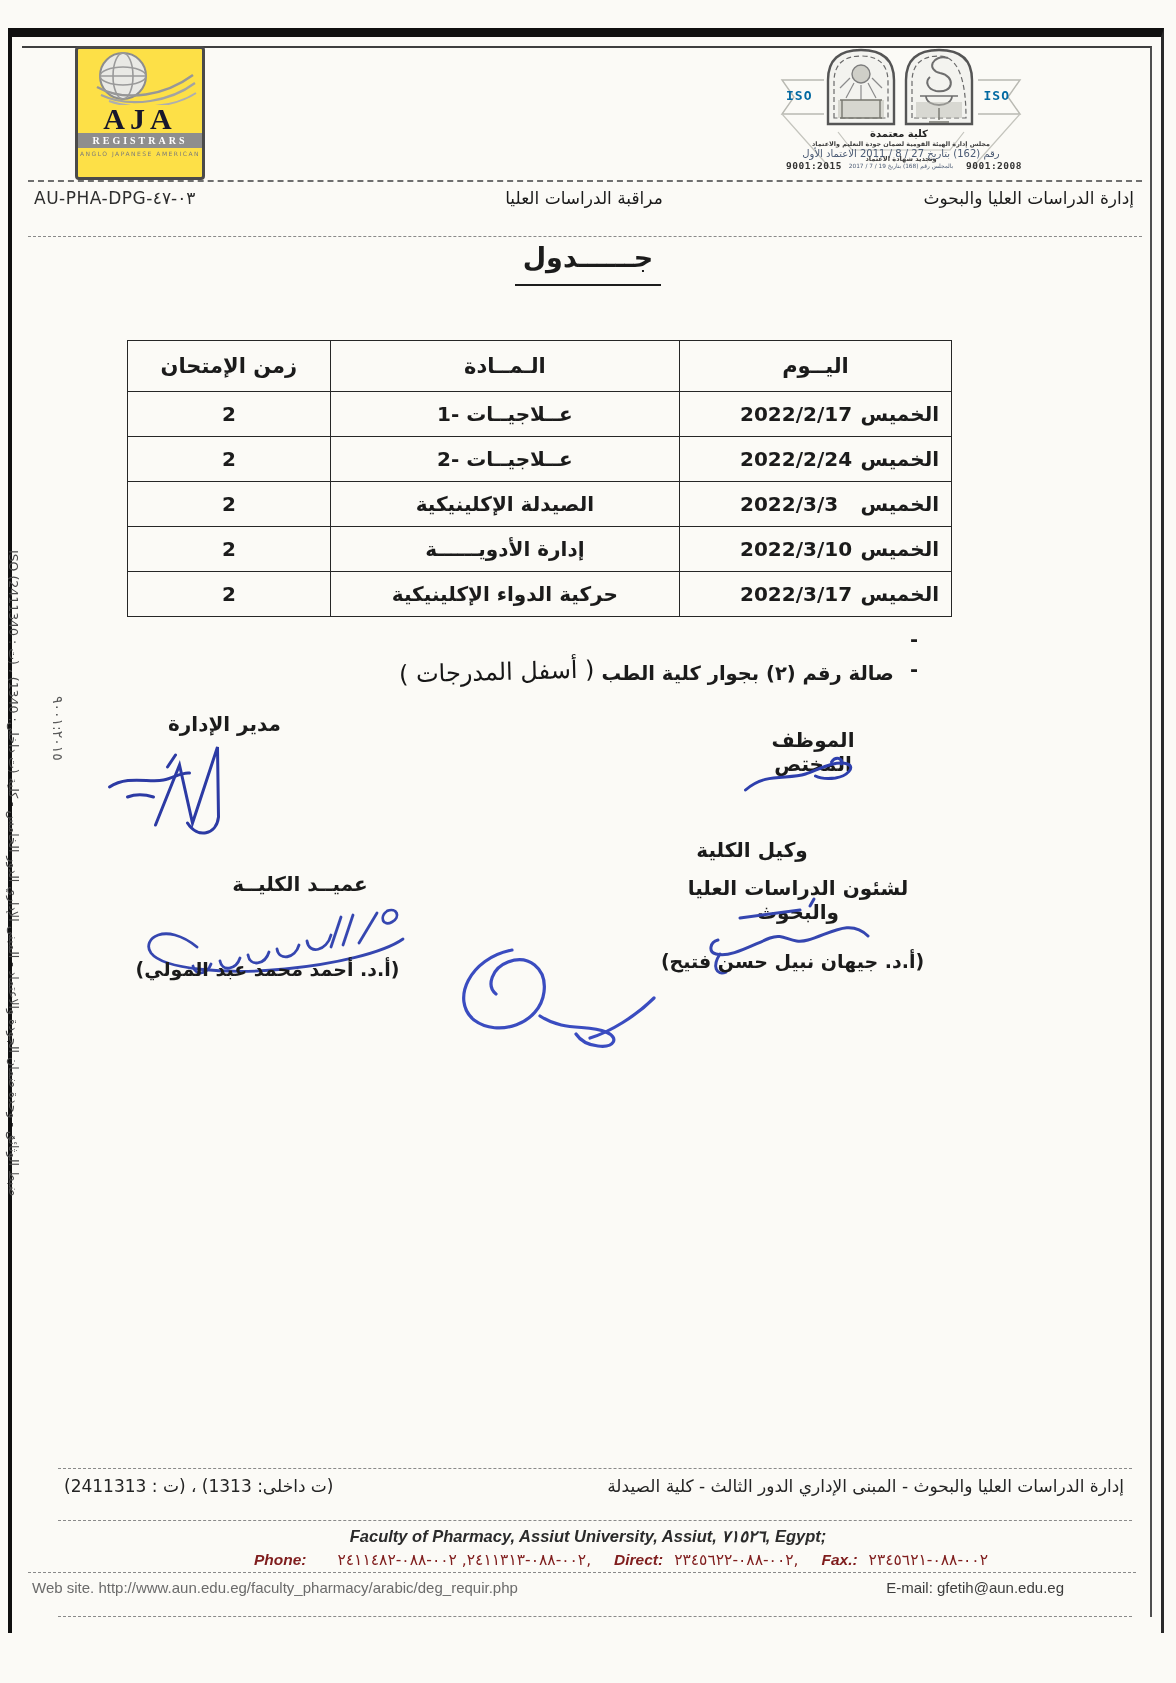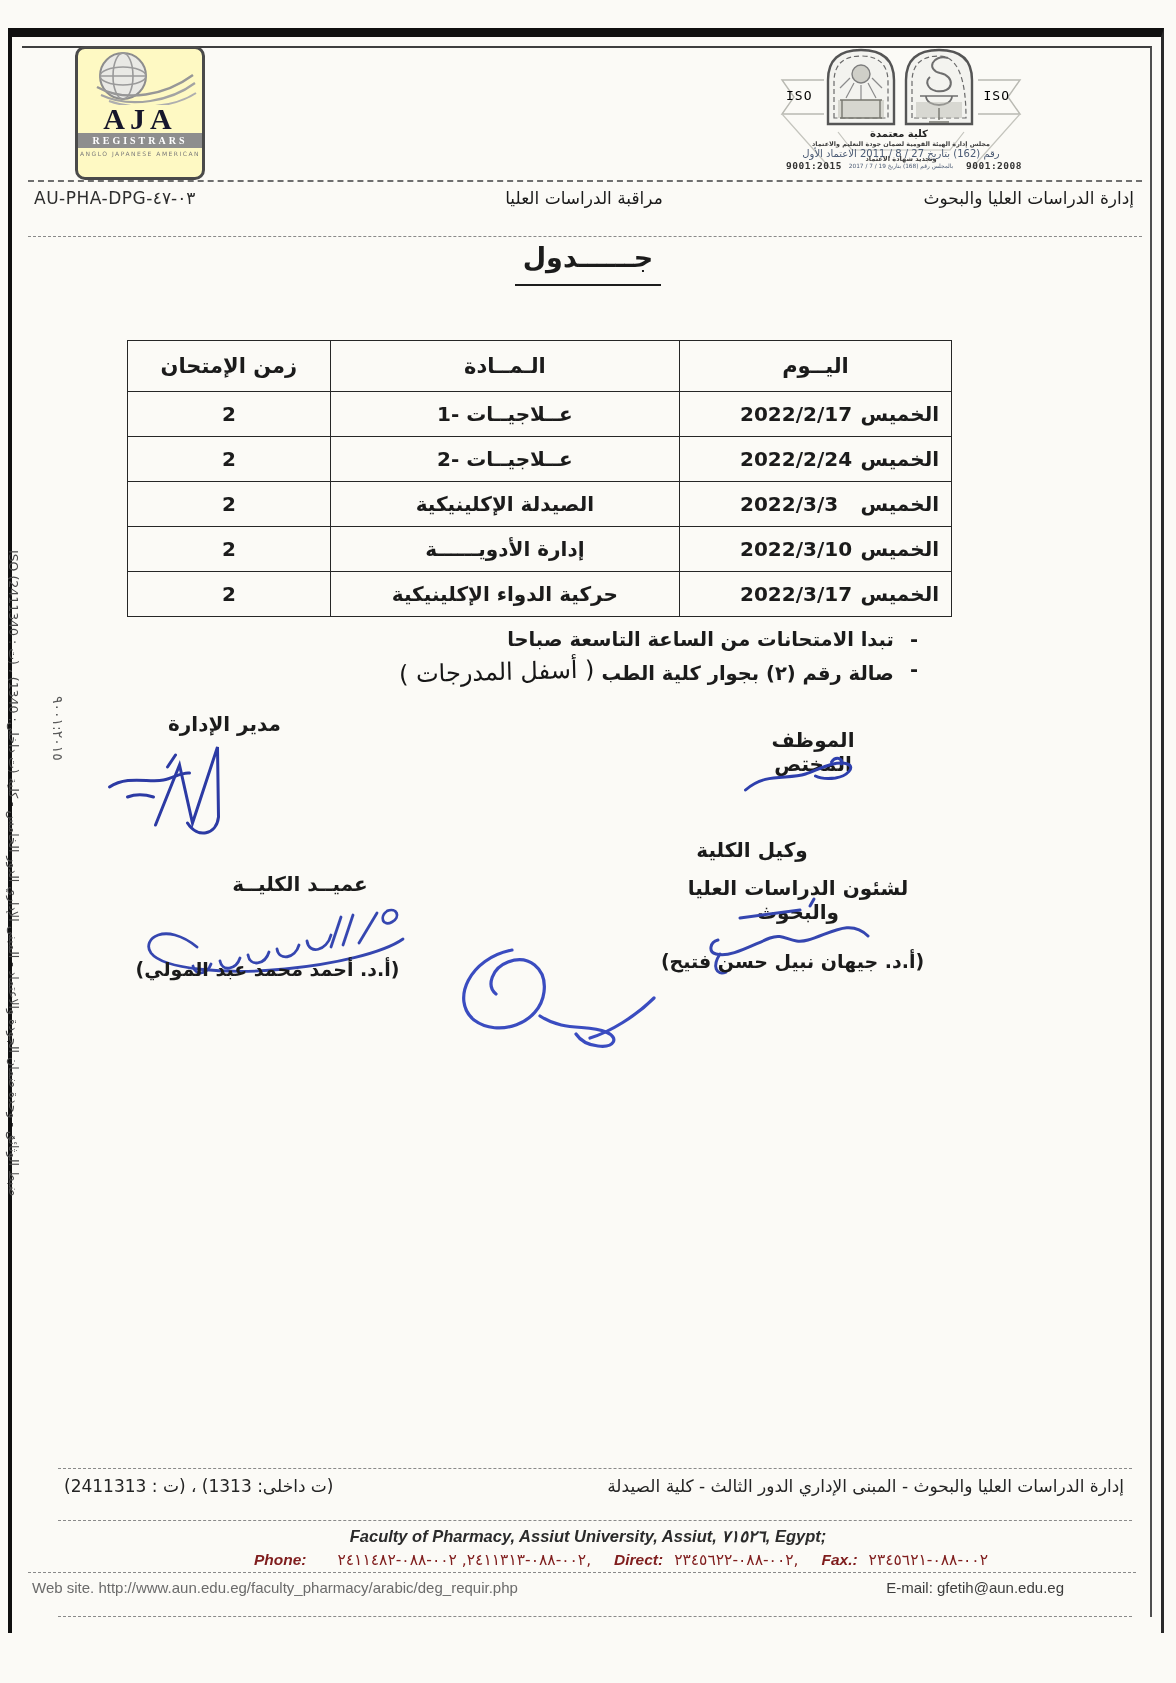--- a/index.html
+++ b/index.html
@@ -9,32 +9,32 @@
   
   .frame-outer{position:absolute;left:8px;top:28px;right:12px;bottom:50px;
                border-top:9px solid #101010;border-left:4px solid #101010;border-right:3px solid #2a2a2a;}
   .frame-inner{position:absolute;left:22px;top:46px;right:24px;bottom:66px;
                border-top:2px solid #3f3f3f;border-right:2px solid #4f4f4f;}
   .rule{position:absolute;height:0;border-top:2px dashed #6f6f6f;}
   .rule.thin{border-top:1.5px dashed #8a8a8a;}
 
   
   .aja{position:absolute;left:75px;top:46px;width:124px;height:128px;border:3px solid #4a4a4a;
-       border-radius:10px;background:#fef9c3;text-align:center;overflow:hidden;}
+       border-radius:4px;background:#fde047;text-align:center;overflow:hidden;}
   .aja-acronym{font-family:"Liberation Serif",serif;font-weight:bold;font-size:30px;letter-spacing:5px;
        color:#17172b;line-height:28px;margin-top:-4px;}
   .aja-band{background:#8e8e8e;color:#fff;font-size:10px;letter-spacing:3px;height:15px;line-height:15px;
        font-family:"Liberation Serif",serif;font-weight:bold;}
   .aja-tag{font-size:6px;letter-spacing:1.5px;color:#7a7a7a;margin-top:2px;}
 
   
   .isoblk{position:absolute;left:768px;top:36px;width:266px;height:162px;}
   .isoblk .ribbon{position:absolute;left:0;top:0;}
   .stamp{position:absolute;top:8px;}
-  .iso-word{position:absolute;top:52px;font-size:13px;font-weight:normal;letter-spacing:1px;color:#000000;
+  .iso-word{position:absolute;top:52px;font-size:13px;font-weight:bold;letter-spacing:1px;color:#0369a1;
        font-family:"DejaVu Sans Mono",monospace;}
   .iso-acc{position:absolute;left:46px;top:92px;width:170px;text-align:center;font-size:10px;font-weight:bold;color:#222;}
   .iso-tiny{position:absolute;left:8px;width:250px;text-align:center;color:#3c3c3c;}
   .iso-cert{position:absolute;top:124px;font-size:9.5px;font-weight:bold;letter-spacing:0.5px;color:#333;
        font-family:"DejaVu Sans Mono",monospace;}
 
   
   .hdr{position:absolute;left:34px;right:42px;top:188px;display:flex;align-items:flex-start;}
   .hdr > div{flex:1;font-size:17px;}
   .hdr .code{ text-align:left;color:#2e2e2e;letter-spacing:0.5px;}
@@ -223,21 +223,20 @@
           </td>
         <td>حركية الدواء الإكلينيكية</td>
         <td>2</td>
       </tr>
     </tbody>
   </table>
 
   <div class="notes">
     <div class="note">
       <span>-</span>
-      <span>تبدا الامتحانات من الساعة التاسعة صباحا</span>
     </div>
     <div class="note">
       <span>-</span>
       <span><span>صالة رقم (٢) بجوار كلية الطب</span> <span class="hand">( أسفل المدرجات )</span></span>
     </div>
   </div>
 
   <div class="sigtitle" dir="rtl" style="left:738px;top:728px;width:150px;">الموظف المختص</div>
   <svg class="sig" style="left:733px;top:750px;" width="135" height="55" viewBox="0 0 130 55">
     <g fill="none" stroke="#2e3fad" stroke-width="3" stroke-linecap="round">

